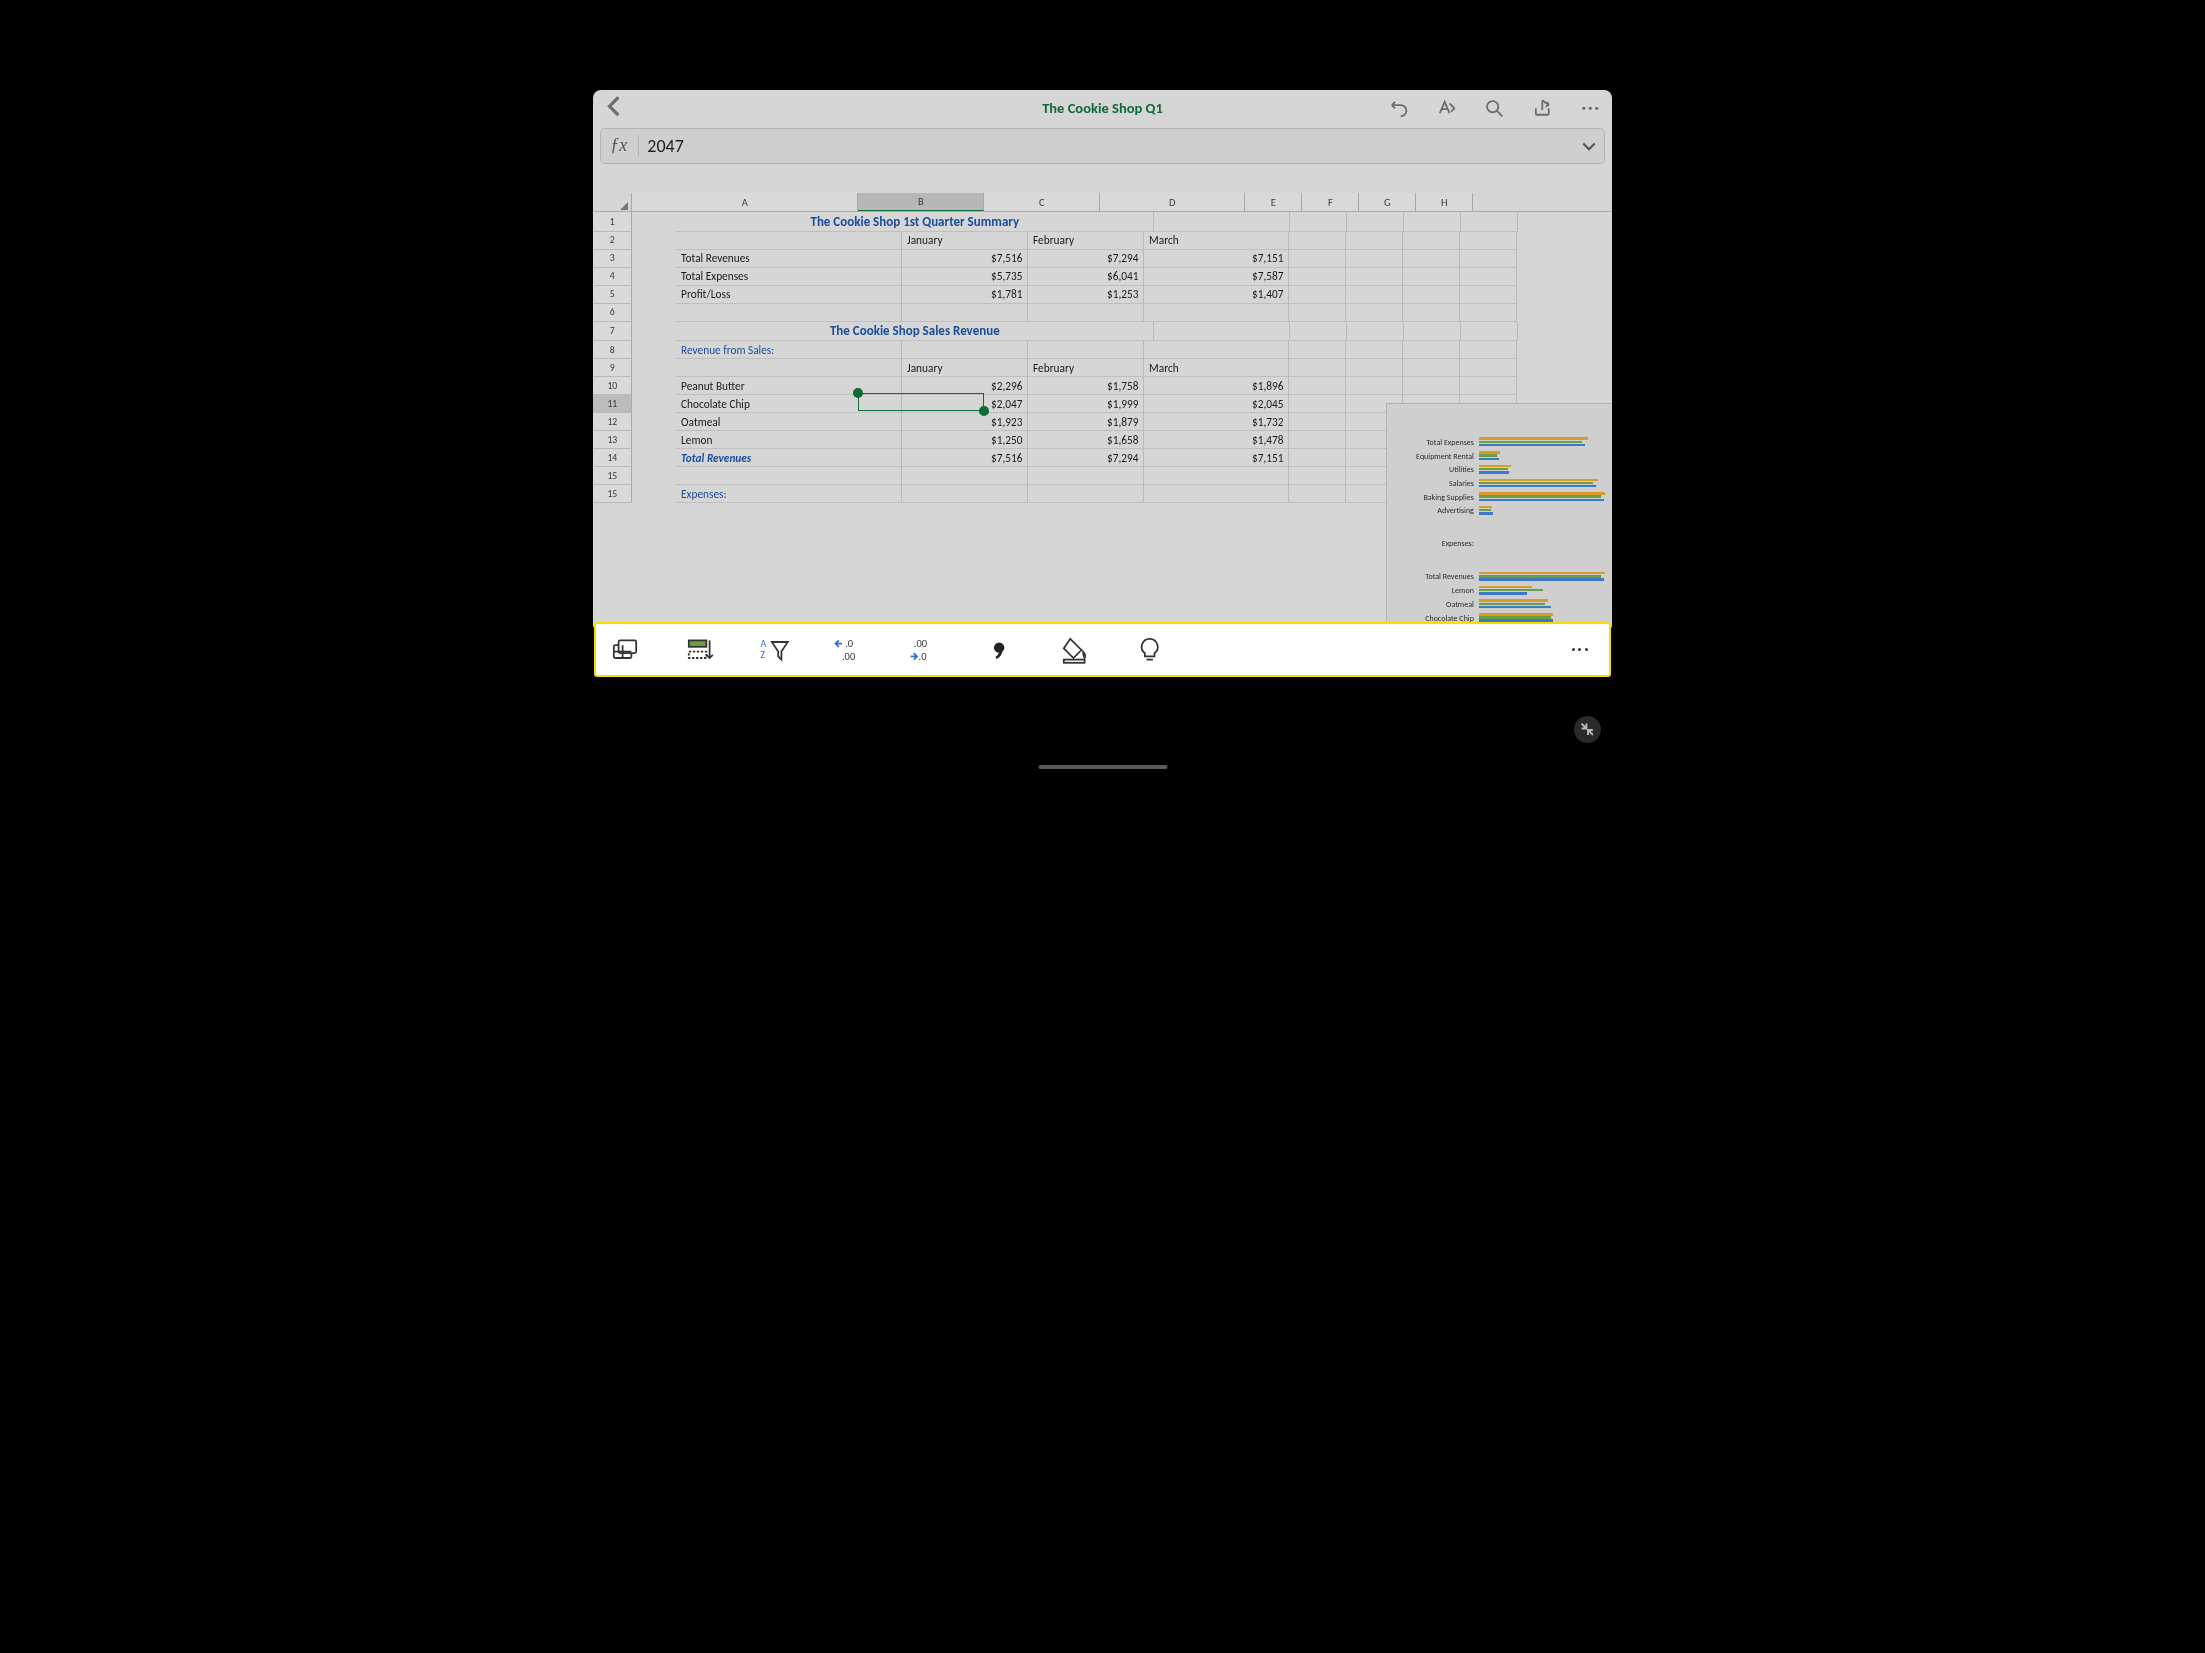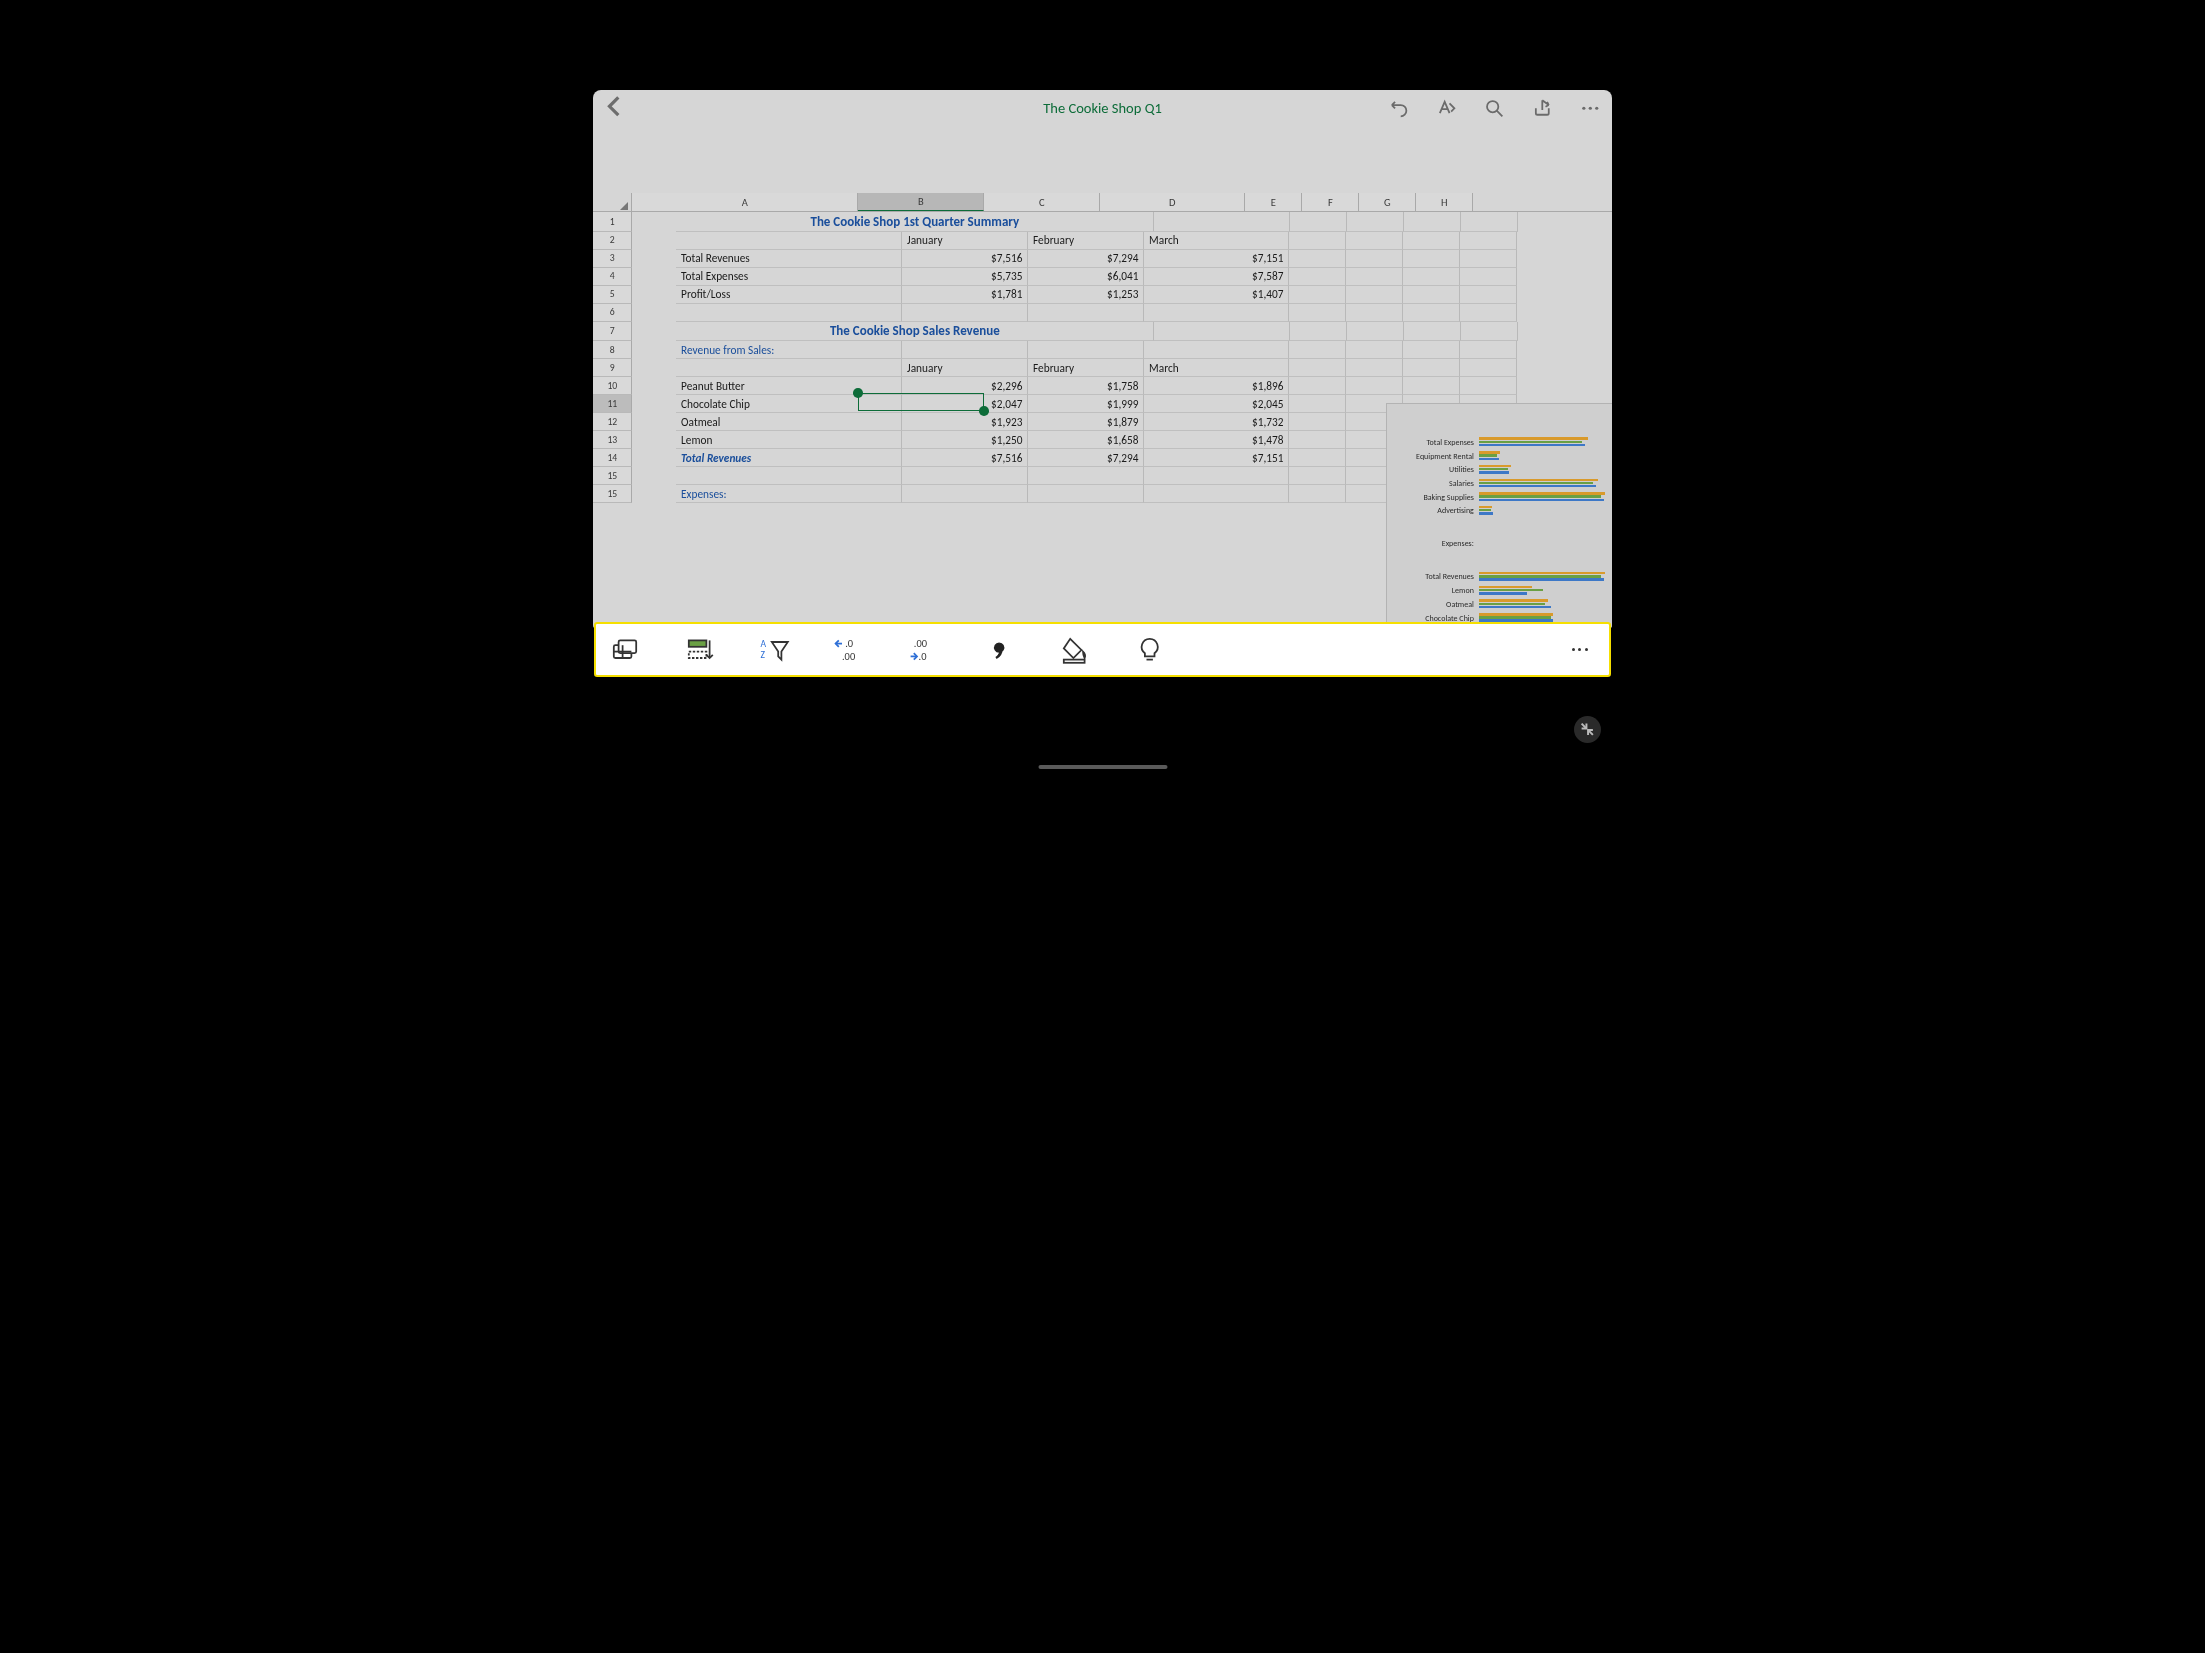--- a/index.html
+++ b/index.html
@@ -55,21 +55,21 @@
     position: relative;
   }
   .app-header .back {
     width: 22.6px; stroke: #6d6d6d; stroke-width: 4; fill: none;
   }
   .app-title {
     position: absolute; left: 0; right: 0;
     text-align: center;
     color: #0d6c39;
     font-size: 14.5px;
-    font-weight: 400;
+    font-weight: 700;
     pointer-events: none;
   }
   .app-header .tools {
     margin-left: auto;
     display: flex; align-items: center; gap: 24px;
   }
   .app-header .tools .tbtn {
     width: 24px; height: 24px; display: flex; align-items: center; justify-content: center;
     color: #6b6b6b;
   }
@@ -254,20 +254,27 @@
       <div class="tbtn">
         <svg width="22.6" height="6.5" viewBox="0 0 28 8">
               <circle cx="6" cy="4" r="2" fill="#6b6b6b" stroke="none"></circle>
               <circle cx="14" cy="4" r="2" fill="#6b6b6b" stroke="none"></circle>
               <circle cx="22" cy="4" r="2" fill="#6b6b6b" stroke="none"></circle>
             </svg>
       </div>
     </div>
   </div>
 
+  <div class="formula-bar">
+    <div class="fx">ƒx</div>
+    <div class="fval">2047</div>
+    <svg class="chev" width="18" height="18" viewBox="0 0 22 22">
+          <polyline points="4,8 11,15 18,8"></polyline>
+        </svg>
+  </div>
 
   <div class="grid">
     <div class="colheaders">
       <div class="corner">
         <svg width="8" height="8" viewBox="0 0 10 10">
               <polygon points="10,0 10,10 0,10"></polygon>
             </svg>
       </div>
       <div class="col A">A</div>
       <div class="col B selected">B</div>

